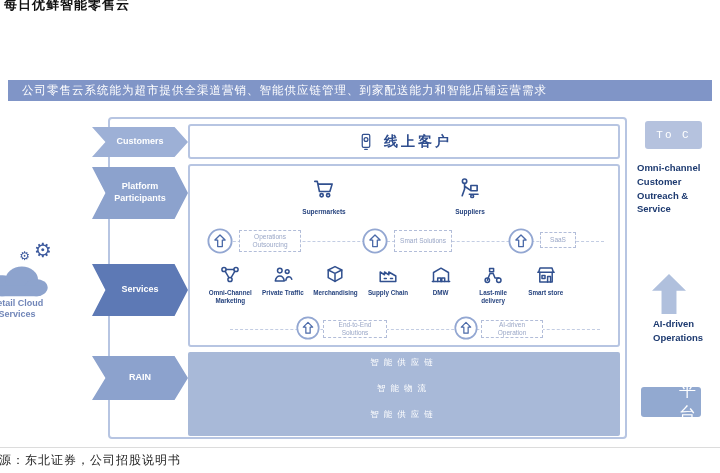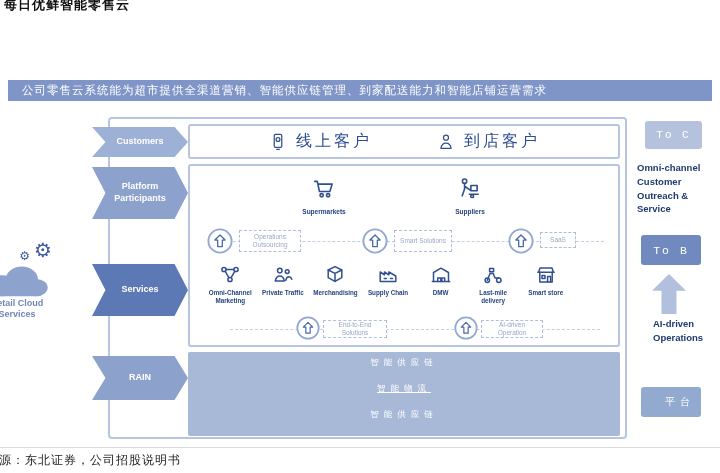--- a/index.html
+++ b/index.html
@@ -33,21 +33,21 @@
   .g2 { right:26px; top:8px; font-size:12px; }
   .cloud-svg { position:absolute; left:0; top:13px; width:74px; height:46px; }
   .cloud-label { position:absolute; left:0; top:56px; width:74px; text-align:center;
     color:#7186b8; font-weight:bold; font-size:9px; line-height:1.25; }
 
   
   .cust-box { position:absolute; left:188px; top:124px; width:432px; height:35px;
     border:2px solid #b7c5e2; border-radius:3px; background:#fff;
     display:flex; align-items:center; justify-content:space-around; padding:0 46px; }
   .cust-item { display:flex; align-items:center; gap:8px; }
-  .cust-label { color:#2e4d8e; font-weight:normal; font-size:16px; letter-spacing:3px; }
+  .cust-label { color:#2e4d8e; font-weight:bold; font-size:14px; letter-spacing:3px; }
 
   
   .mid-box { position:absolute; left:188px; top:164px; width:432px; height:183px;
     border:2px solid #b7c5e2; border-radius:3px; background:#fff; }
   .pgroup { position:absolute; width:80px; text-align:center; }
   .pgroup .plabel { color:#27447f; font-weight:bold; font-size:6.5px; margin-top:2px; }
 
   .ic { width:24px; height:24px; }
   .ic-lg { width:26px; height:26px; }
   .ic-sm { width:20px; height:20px; }
@@ -64,21 +64,21 @@
   .svc-label { color:#27447f; font-weight:bold; font-size:6.3px; text-align:center; line-height:1.3; margin-top:2px; }
 
   
   .rain-bar { position:absolute; left:188px; width:432px; height:32px; background:#a8b9d8; border-radius:2px;
     color:#fff; font-size:8.5px; letter-spacing:5px; text-align:center; line-height:20px; }
 
   
   .pill { position:absolute; border-radius:3px; color:#fff; display:flex; align-items:center; justify-content:center;font-family:Liberation Mono, monospace; }
   .to-c { left:645px; top:121px; width:57px; height:28px; background:#b5c2de; font-size:11px; letter-spacing:2px; }
   .to-b { left:641px; top:235px; width:60px; height:30px; background:#7089bf; font-size:11.5px; letter-spacing:2px; }
-  .platform { left:641px; top:387px; width:60px; height:30px; background:#92a9d0; font-size:10px; letter-spacing:5px; padding-left:18px;text-align:right; }
+  .platform { left:641px; top:387px; width:60px; height:30px; background:#92a9d0; font-size:17px; letter-spacing:5px; padding-left:18px;text-align:right; }
   .right-text { position:absolute; color:#1d3a70; font-weight:bold; font-size:9.5px; line-height:1.45; }
   .omni-text { left:637px; top:161px; width:78px; }
   .ai-text { left:637px; top:317px; width:72px;margin-left:16px; }
   .up-arrow { position:absolute; left:652px; top:274px; width:34px; height:40px; background:#b0c0dd;
     clip-path:polygon(50% 0, 100% 42%, 72% 42%, 72% 100%, 28% 100%, 28% 42%, 0 42%); }
 
   .footer-rule { position:absolute; left:0; top:447px; width:720px; border-top:1px solid #dcdcdc; }
   .source { position:absolute; left:-40px; top:452px; font-family:"Liberation Serif","DejaVu Serif",serif;
     font-size:12px; color:#222; letter-spacing:1px; white-space:nowrap; }
 </style>
@@ -120,27 +120,20 @@
   </div>
 
   <div class="cust-box">
     <div class="cust-item">
       <svg class="ic-sm" viewBox="0 0 24 24" fill="none" stroke="#31508f" stroke-width="1.5" stroke-linecap="round" stroke-linejoin="round">
         <rect x="7.5" y="2.8" width="9" height="15.5" rx="1.6"></rect>
         <circle cx="12" cy="9" r="2.3"></circle>
         <path d="M10.4 20.8h3.2"></path>
       </svg>
       <span class="cust-label">线上客户</span>
-    </div>
-    <div class="cust-item">
-      <svg class="ic-sm" viewBox="0 0 24 24" fill="none" stroke="#31508f" stroke-width="1.5" stroke-linecap="round" stroke-linejoin="round">
-        <circle cx="12" cy="6.8" r="3"></circle>
-        <path d="M5.8 19.5c.7-4.2 3.2-6.3 6.2-6.3s5.5 2.1 6.2 6.3z"></path>
-      </svg>
-      <span class="cust-label">到店客户</span>
     </div>
   </div>
 
   <div class="mid-box">
 
     <div class="pgroup" style="left:94px;top:10px;">
       <svg class="ic-lg" viewBox="0 0 24 24" fill="none" stroke="#31508f" stroke-width="1.5" stroke-linecap="round" stroke-linejoin="round">
         <path d="M3.5 5h2.3l2 9.3h9.6l2.1-6.8H7"></path>
         <circle cx="9.8" cy="17.8" r="1.5"></circle>
         <circle cx="15.8" cy="17.8" r="1.5"></circle>
@@ -248,26 +241,25 @@
 
     <svg class="circ circ-sm" style="left:264px;top:150px;" viewBox="0 0 28 28">
       <circle cx="14" cy="14" r="12.5" fill="#fff" stroke="#93a7d2" stroke-width="2"></circle>
       <path d="M14 7.5l5.5 5.5h-3v7h-5v-7h-3z" fill="#fff" stroke="#4a69a8" stroke-width="1.4" stroke-linejoin="round"></path>
     </svg>
     <div class="dashbox" style="left:291px;top:154px;width:62px;height:18px;">AI-driven Operation</div>
 
   </div>
 
   <div class="rain-bar" style="top:352px;">智能供应链</div>
-  <div class="rain-bar" style="top:378px;text-decoration:underline;">智能物流</div>
+  <div class="rain-bar" style="top:378px;">智能物流</div>
   <div class="rain-bar" style="top:404px;">智能供应链</div>
 
   <div class="pill to-c">To C</div>
   <div class="right-text omni-text">Omni-channel Customer Outreach &amp; Service</div>
-  <div class="pill to-b">To B</div>
   <div class="up-arrow"></div>
   <div class="right-text ai-text">AI-driven Operations</div>
   <div class="pill platform">平台</div>
 
   <div class="footer-rule"></div>
   <div class="source">资料来源：东北证券，公司招股说明书</div>
 
 </div>
 
 </body></html>

